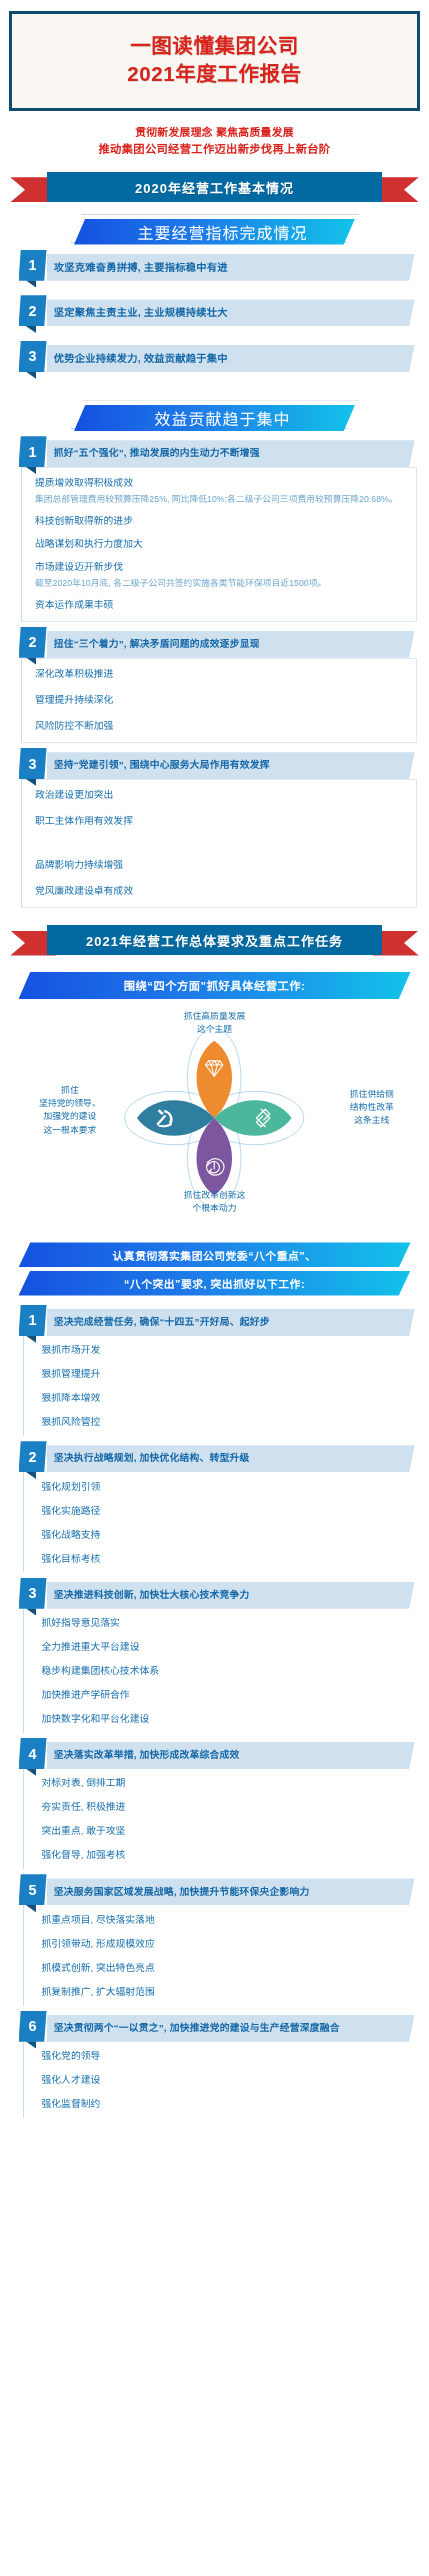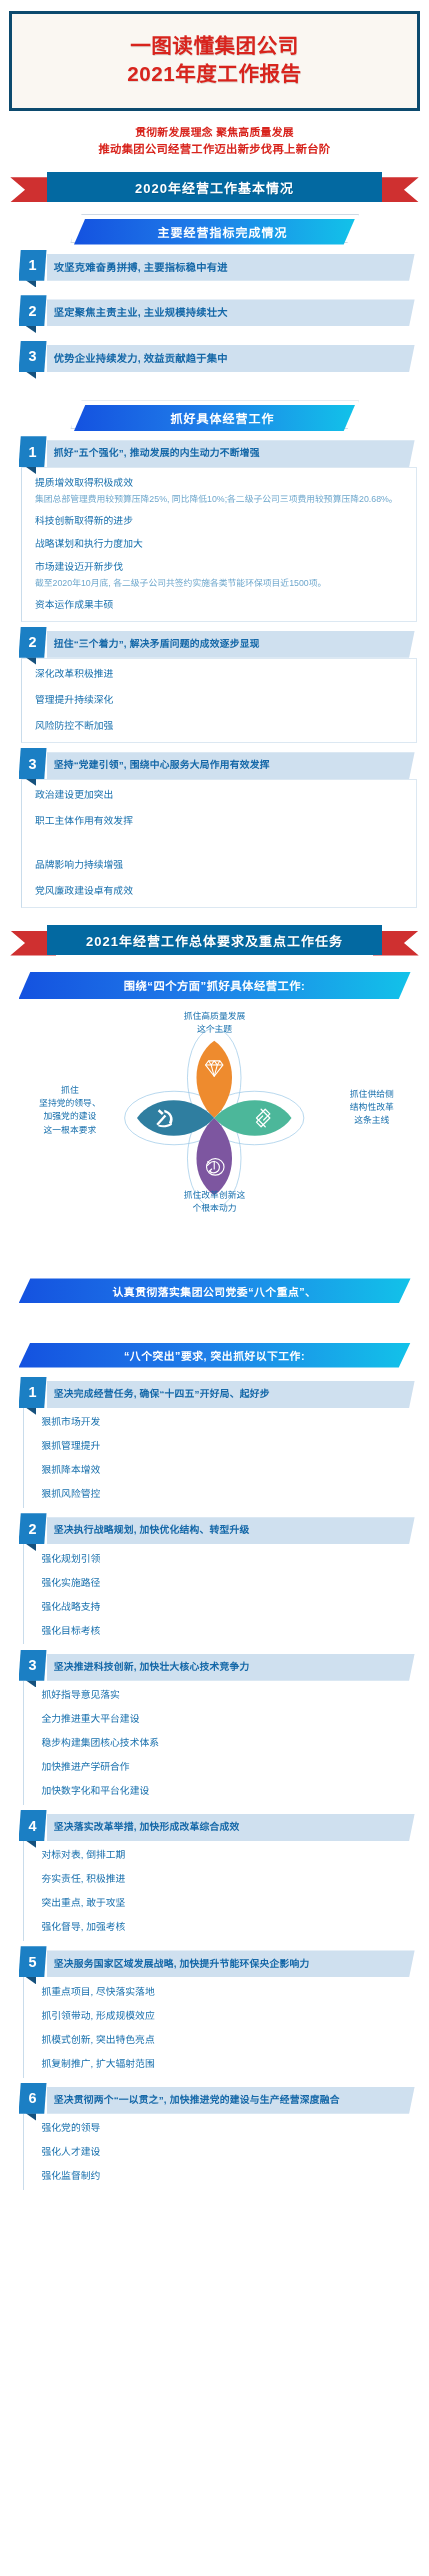--- a/index.html
+++ b/index.html
@@ -64,33 +64,33 @@
     border:0.5px solid #cfd9e4;
     clip-path:polygon(4% 0,100% 0,96% 100%,0 100%);
   }
   .ph {
     position:relative;
     width:281px; height:26px;
     background:linear-gradient(90deg,#1452e0 0%,#1f7ce8 45%,#12c2e9 100%);
     clip-path:polygon(4% 0,100% 0,96% 100%,0 100%);
     display:flex; align-items:center; justify-content:center;
   }
-  .ph span { color:#fff; font-weight:bold; font-size:12px; letter-spacing:1px;margin-left:16px; }
+  .ph span { color:#fff; font-weight:normal; font-size:16px; letter-spacing:1px;margin-left:16px; }
 
   
   .ph-wide-wrap { margin:15.5px 0 8.2px 0; display:flex; justify-content:center; }
   .ph-wide {
     width:392px; height:27px;
     background:linear-gradient(90deg,#1452e0 0%,#1f7ce8 45%,#12c2e9 100%);
     clip-path:polygon(3% 0,100% 0,97% 100%,0 100%);
     display:flex; align-items:center; justify-content:center;
   }
   .ph-wide span { color:#fff; font-weight:bold; font-size:11.3px; letter-spacing:0.5px; }
   .ph-stack { margin:13.4px 0 5.2px 0; display:flex; flex-direction:column; align-items:center; gap:3.1px; }
-  .ph-stack .ph-wide { height:25px;margin-top:36px; }
+  .ph-stack .ph-wide { height:25px; }
   .ph-stack .ph-wide span { font-size:10.8px; }
 
   
   .item { position:relative; margin:9.3px 0 0 0; }
   .item-head { position:relative; display:flex; align-items:stretch; margin:0 14.4px 0 18.5px; }
   .num {
     flex:0 0 auto; width:28px; min-height:27px;
     background:#1b7fc4;
     clip-path:polygon(8% 0,100% 0,92% 100%,0 100%);
     display:flex; align-items:center; justify-content:center;
@@ -201,21 +201,21 @@
           <span>优势企业持续发力, 效益贡献趋于集中</span>
         </div>
     </div>
   </div>
 
   <div class="spacer-md"></div>
 
   <div class="ph-wrap">
     <div class="ph-outline"></div>
     <div class="ph">
-      <span>抓好具体经营工作</span>
+      <span>效益贡献趋于集中</span>
     </div>
   </div>
 
   <div class="item">
     <div class="item-head">
       <div class="num">1</div>
       <div class="num-shadow"></div>
       <div class="bar tight">
           <span>抓好“五个强化”, 推动发展的内生动力不断增强</span>
         </div>

